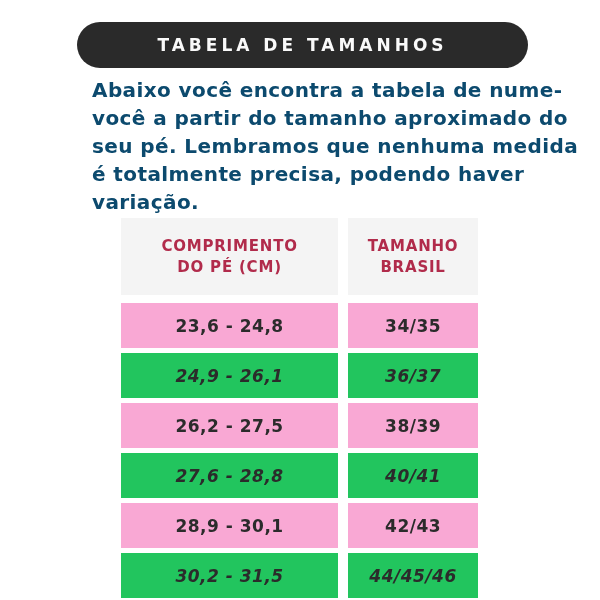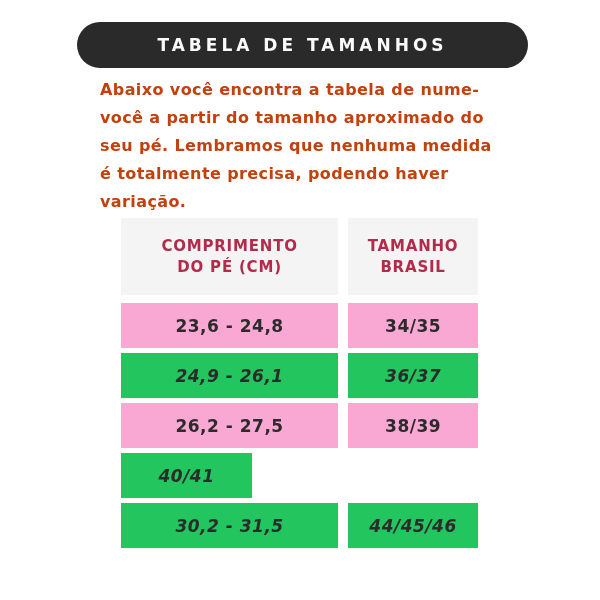--- a/index.html
+++ b/index.html
@@ -29,25 +29,25 @@
   }
   .banner-title {
     color: #fafafa;
     font-size: 17px;
     font-weight: bold;
     letter-spacing: 4px;
     white-space: nowrap;
   }
   .intro {
     position: absolute;
-    left: 100px;
+    left: 92px;
     top: 76px;
     width: 430px;
-    color: #c2410c;
-    font-size: 16px;
+    color: #0c4a6e;
+    font-size: 20px;
     font-weight: bold;
     letter-spacing: 0.4px;
     line-height: 28px;
   }
   .intro-line {
     white-space: nowrap;
   }
   .size-table {
     position: absolute;
     left: 121px;
@@ -129,23 +129,28 @@
       <div class="cell col1 td">24,9 - 26,1</div>
       <div class="cell col2 td">36/37</div>
     </div>
 
     <div class="trow row-gray">
       <div class="cell col1 td">26,2 - 27,5</div>
       <div class="cell col2 td">38/39</div>
     </div>
 
     <div class="trow row-light">
+      <div class="cell col1 td">27,6 - 28,8</div>
       <div class="cell col2 td">40/41</div>
     </div>
 
+    <div class="trow row-gray">
+      <div class="cell col1 td">28,9 - 30,1</div>
+      <div class="cell col2 td">42/43</div>
+    </div>
 
     <div class="trow row-light">
       <div class="cell col1 td">30,2 - 31,5</div>
       <div class="cell col2 td">44/45/46</div>
     </div>
 
   </div>
 
 </div>
 

